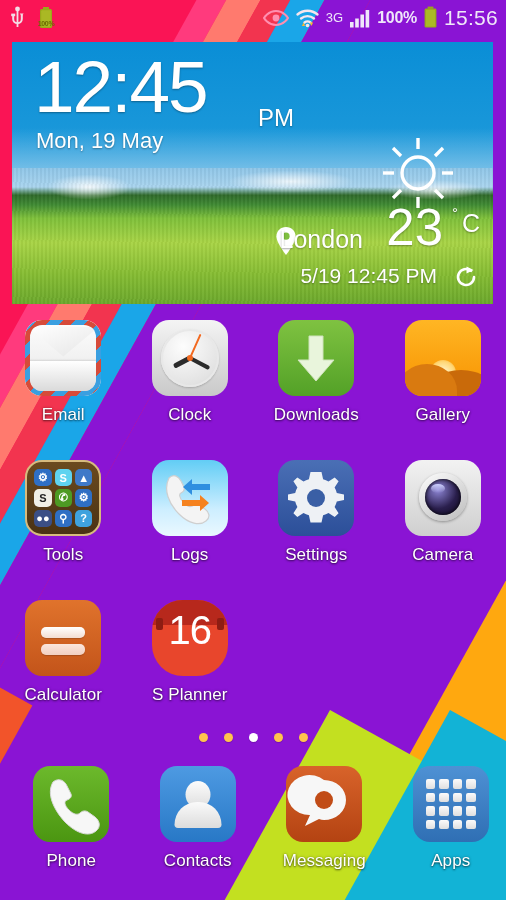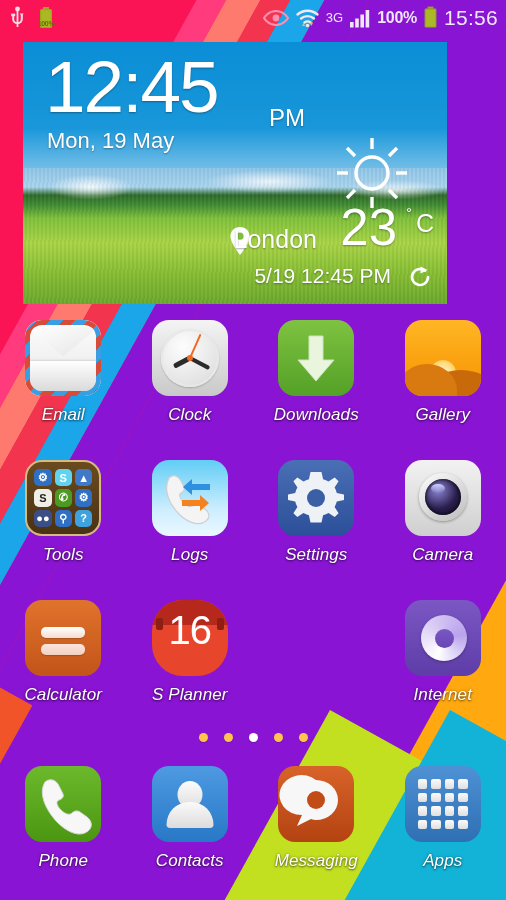--- a/index.html
+++ b/index.html
@@ -45,22 +45,22 @@
     font-size:7px; color:#6b6b00; font-weight:bold; position:absolute;
     left:50%; transform:translateX(-50%); bottom:3px; letter-spacing:-.3px;
   }
   .batt-wrap { position:relative; width:16px; height:24px; }
   #clock-text { color:#f0e8f8; font-size:21px; letter-spacing:.3px; }
   .pct-text { color:#efe6fa; font-size:16px; font-weight:bold; letter-spacing:-.3px; }
   .net-text { color:#efe6fa; font-size:13px; font-weight:normal; }
 
   
   #widget {
-    position:absolute; left:12px; top:42px; width:424px; height:262px; z-index:20;
-    overflow:hidden; background:linear-gradient(#0a8ed6,#37a9e0);margin-left:11px;
+    position:absolute; left:12px; top:42px; width:481px; height:262px; z-index:20;
+    overflow:hidden; background:linear-gradient(#0a8ed6,#37a9e0);
   }
   #widget-photo {
     position:absolute; left:0; bottom:0; width:100%; height:136px;
     background:
       radial-gradient(ellipse 60px 18px at 16% 14%, rgba(255,255,255,.85), rgba(255,255,255,0) 70%),
       radial-gradient(ellipse 90px 16px at 58% 10%, rgba(255,255,255,.8), rgba(255,255,255,0) 70%),
       radial-gradient(ellipse 70px 14px at 88% 16%, rgba(255,255,255,.7), rgba(255,255,255,0) 70%),
       linear-gradient(180deg,#8fc6e8 0%, #a9d4ee 14%, #2f6a2a 20%, #3f8a33 27%, #7fc13a 37%, #a8d445 55%, #86bd33 78%, #6ba82c 100%);
   }
   #widget-photo:after{
@@ -91,32 +91,31 @@
   .cell {
     width:126.5px; display:flex; flex-direction:column;
     align-items:center; justify-content:flex-start;
   }
   .row1 .cell, .row2 .cell, .row3 .cell { height:140px; }
   .icon-box { width:76px; height:76px; border-radius:17px; position:relative; overflow:hidden; }
   .app-label {
     margin-top:9px; color:#fff; font-size:17px; letter-spacing:.1px;
     text-shadow:0 1px 2px rgba(0,0,0,.55), 0 0 3px rgba(0,0,0,.35);
     white-space:nowrap;
-    font-style:italic;
   }
   .empty { visibility:hidden; }
 
   
   #dots { position:absolute; left:0; top:733px; width:506px; z-index:20;
           display:flex; justify-content:center; gap:16px; }
   .dot { width:9px; height:9px; border-radius:50%; background:#ffc44d; box-shadow:0 1px 1px rgba(0,0,0,.15); }
   .dot.on { background:#ffffff; }
 
   
-  #dock { position:absolute; left:0; top:766px; width:464px; z-index:20; }
+  #dock { position:absolute; left:8px; top:766px; width:464px; z-index:20; }
   #dock .cell { height:134px; }
 
   
   .g-email { background:linear-gradient(#f2f2f2,#dcdcdc); }
   .env-stripe { position:absolute; inset:0; border:5px solid transparent;
     background:
       repeating-linear-gradient(135deg,#3a9fe0 0 9px,#d64b3a 9px 18px) border-box;
     border-radius:17px; }
   .env-inner { position:absolute; inset:5px; background:linear-gradient(#fcfcfc,#e6e6e6); border-radius:12px; overflow:hidden; }
   .env-flap { position:absolute; left:-2px; top:2px; width:70px; height:36px;
@@ -418,27 +417,20 @@
         <div class="plan-num">16</div>
       </div>
       <div class="app-label">S Planner</div>
     </div>
 
     <div class="cell">
       <div class="icon-box empty"></div>
       <div class="app-label empty"></div>
     </div>
 
-    <div class="cell">
-      <div class="icon-box g-internet">
-        <div class="net-ring"></div>
-        <div class="net-hole"></div>
-      </div>
-      <div class="app-label">Internet</div>
-    </div>
   </div>
 </div>
 
 <div id="dots">
     <span class="dot"></span>
     <span class="dot"></span>
     <span class="dot on"></span>
     <span class="dot"></span>
     <span class="dot"></span>
   </div>

